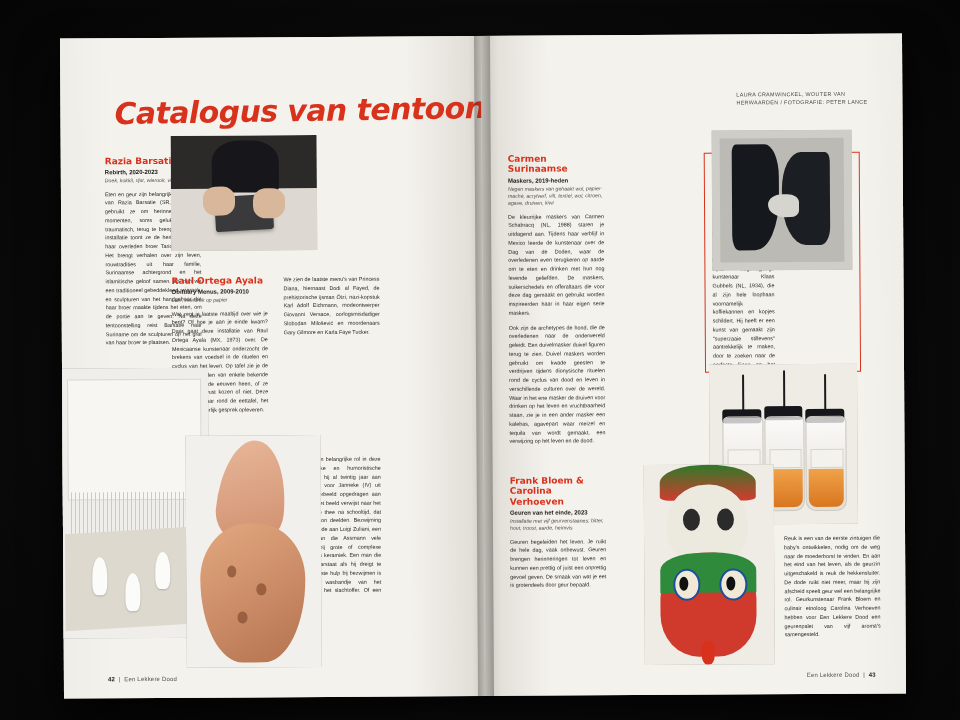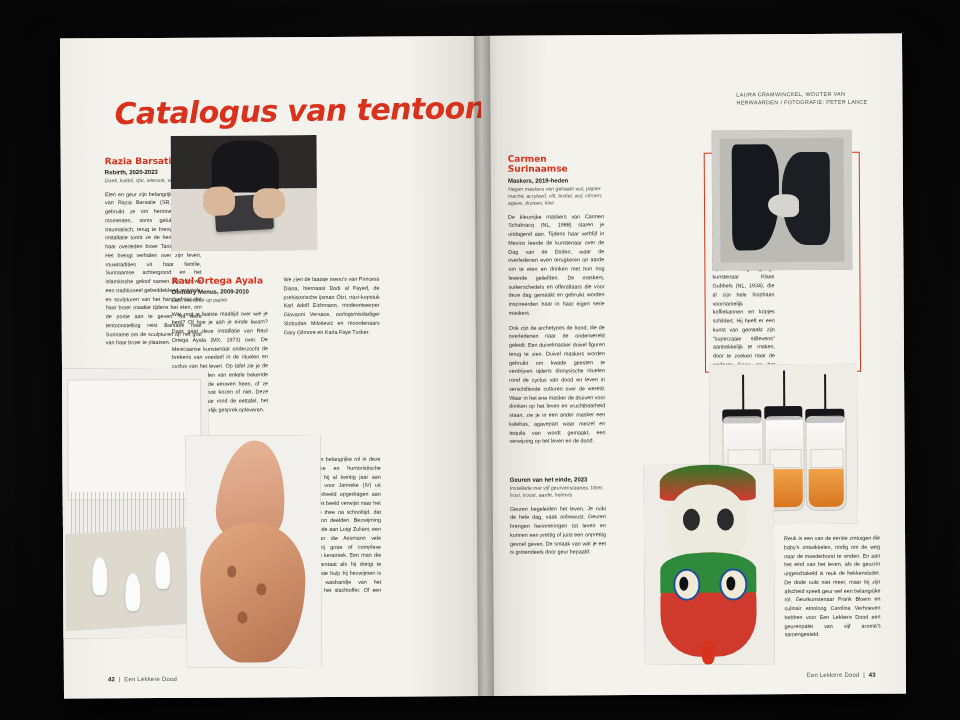--- a/index.html
+++ b/index.html
@@ -285,20 +285,21 @@
             <div class="r2-green"></div>
             <div class="r2-e2" style="left:22%;top:52%;"></div>
             <div class="r2-e2" style="left:58%;top:52%;"></div>
             <div class="r2-pup" style="left:27%;top:56%;"></div>
             <div class="r2-pup" style="left:63%;top:56%;"></div>
             <div class="r2-tongue"></div>
           </div>
         </div>
 
         <div class="col" style="left:26px;top:440px;">
+          <div class="sec-title">Frank Bloem &amp; Carolina Verhoeven</div>
           <div class="sec-sub">Geuren van het einde, 2023</div>
           <div class="sec-ital">Installatie met vijf geurvenstaanes; bitter, hout, troost, aarde, heimvis</div>
           <div class="body">Geuren begeleiden het leven. Je ruikt de hele dag, vaak onbewust. Geuren brengen herinneringen tot leven en kunnen een prettig of juist een onprettig gevoel geven. De smaak van wat je eet is grotendeels door geur bepaald.</div>
         </div>
 
         <div class="col" style="left:300px;top:500px;">
           <div class="body">Reuk is een van de eerste zintuigen die baby's ontwikkelen, nodig om de weg naar de moederborst te vinden. En aan het eind van het leven, als de geurzin uitgeschakeld is reuk de hekkensluiter. De dode ruikt niet meer, maar bij zijn afscheid speelt geur wel een belangrijke rol. Geurkunstenaar Frank Bloem en culinair etnoloog Carolina Verhoeven hebben voor Een Lekkere Dood een geurenpalet van vijf aroma's samengesteld.</div>
         </div>
 
         <div class="folio rf">

